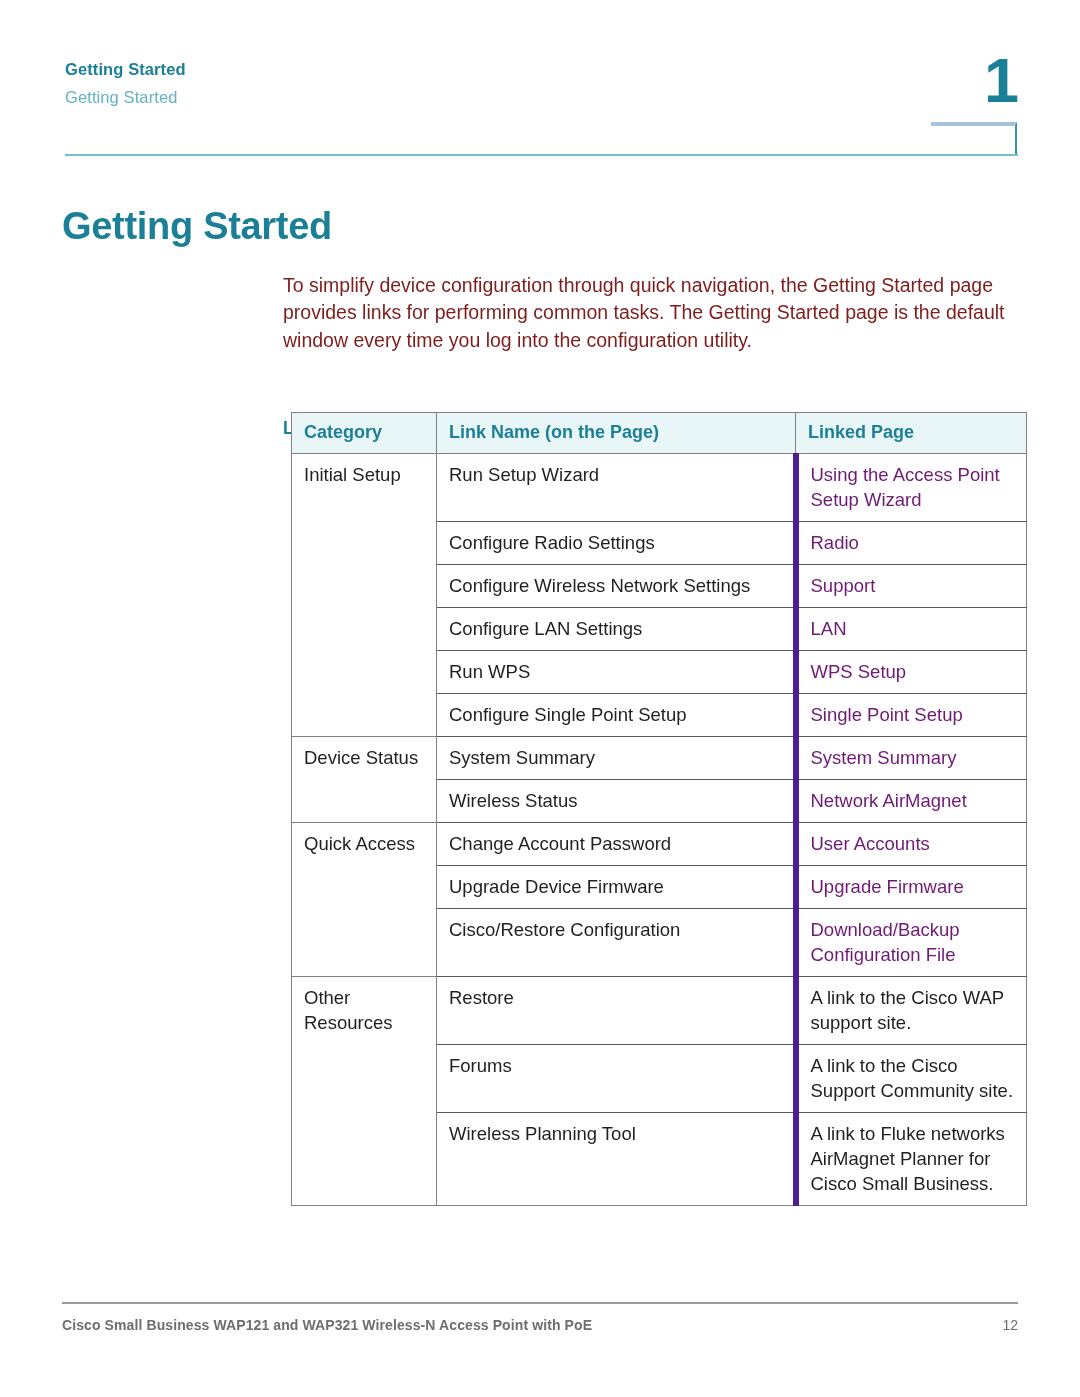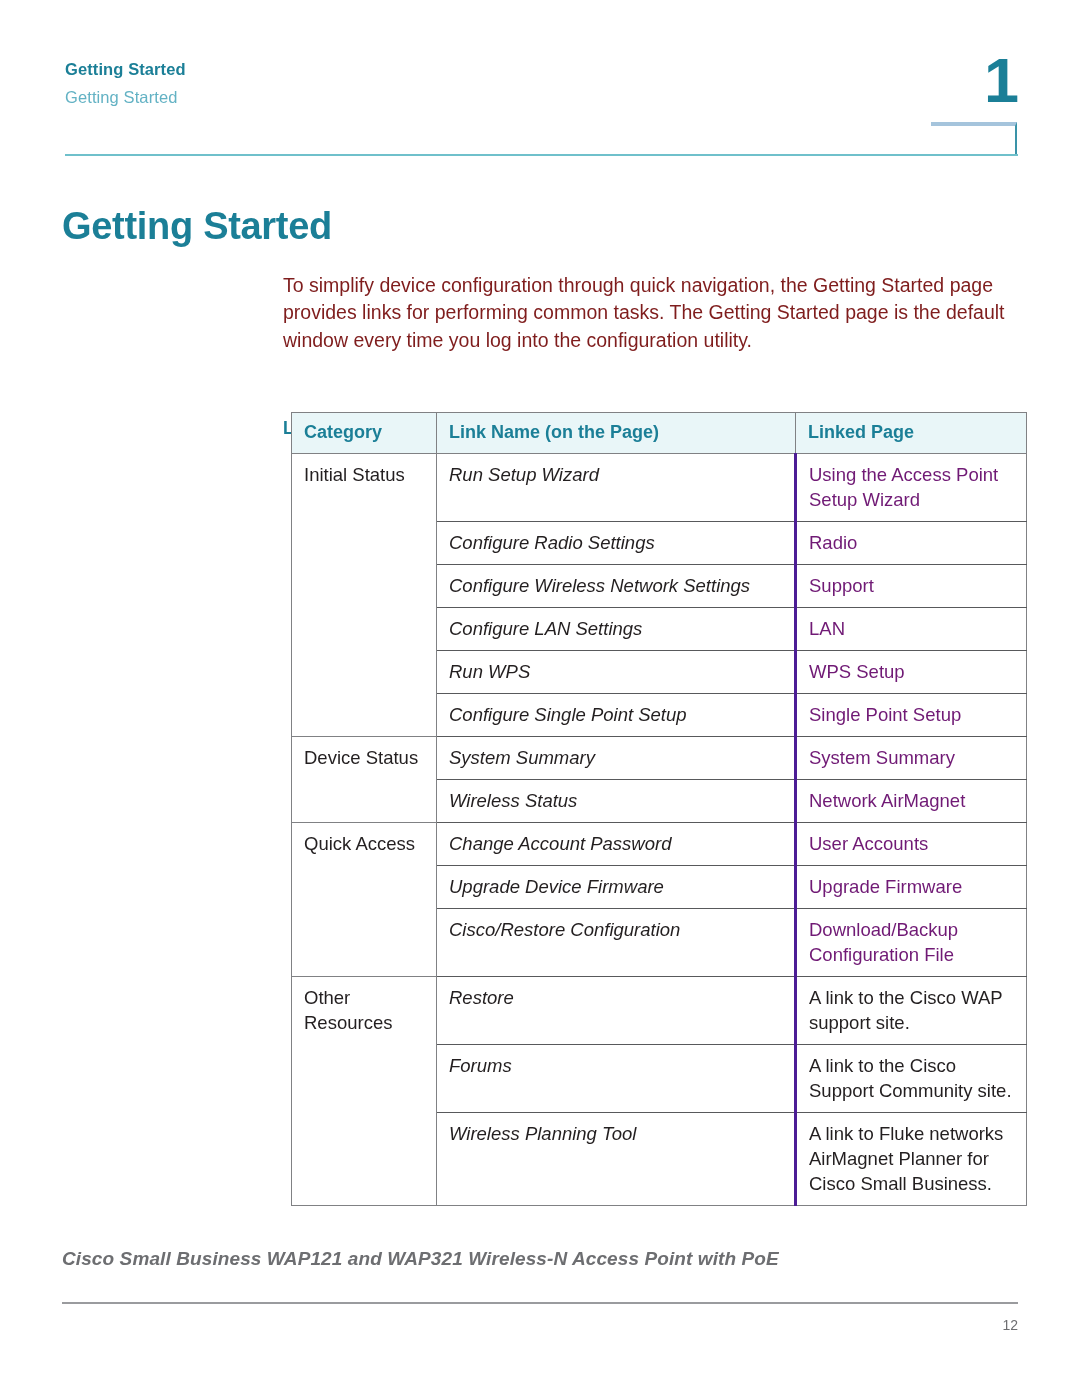--- a/index.html
+++ b/index.html
@@ -146,22 +146,21 @@
   
   #links-table td.cat-cell {
     border-left: 1px solid #808184;
     border-right: 1px solid #808184;
     border-bottom: 1px solid #808184;
     color: #231f20;
   }
   
   #links-table td.link-cell {
     border-bottom: 1px solid #58595b;
-    border-right: 3px solid #4c1d95;
-    font-style: italic;
+    border-right: 6px solid #4c1d95;
   }
   #links-table td.page-cell {
     border-bottom: 1px solid #58595b;
     border-right: 1px solid #808184;
   }
   #links-table tr.last-row td.link-cell,
   #links-table tr.last-row td.page-cell {
     border-bottom: 1px solid #808184;
   }
 
@@ -175,26 +174,25 @@
     position: absolute;
     left: 62px;
     top: 1302px;
     width: 956px;
     height: 2px;
     background: #9a9b9e;
   }
   #footer-text {
     position: absolute;
     left: 62px;
-    top: 1248px;
-    font-size: 19px;
+    top: 1317px;
+    font-size: 14px;
     font-weight: bold;
     color: #6d6e71;
     letter-spacing: 0.1px;
-    font-style: italic;
   }
   #footer-page-number {
     position: absolute;
     right: 62px;
     top: 1317px;
     font-size: 14px;
     color: #6d6e71;
     text-align: left;
   }
 </style>
@@ -225,21 +223,21 @@
   </colgroup>
   <thead>
     <tr>
       <th class="col-cat">Category</th>
       <th class="col-link">Link Name (on the Page)</th>
       <th class="col-page">Linked Page</th>
     </tr>
   </thead>
   <tbody id="links-table-body">
       <tr>
-        <td class="cat-cell" rowspan="6">Initial Status</td>
+        <td class="cat-cell" rowspan="6">Initial Setup</td>
         <td class="link-cell">Run Setup Wizard</td>
         <td class="page-cell"><span class="xref">Using the Access Point Setup Wizard</span></td>
       </tr>
       <tr>
         <td class="link-cell">Configure Radio Settings</td>
         <td class="page-cell"><span class="xref">Radio</span></td>
       </tr>
       <tr>
         <td class="link-cell">Configure Wireless Network Settings</td>
         <td class="page-cell"><span class="xref">Support</span></td>

